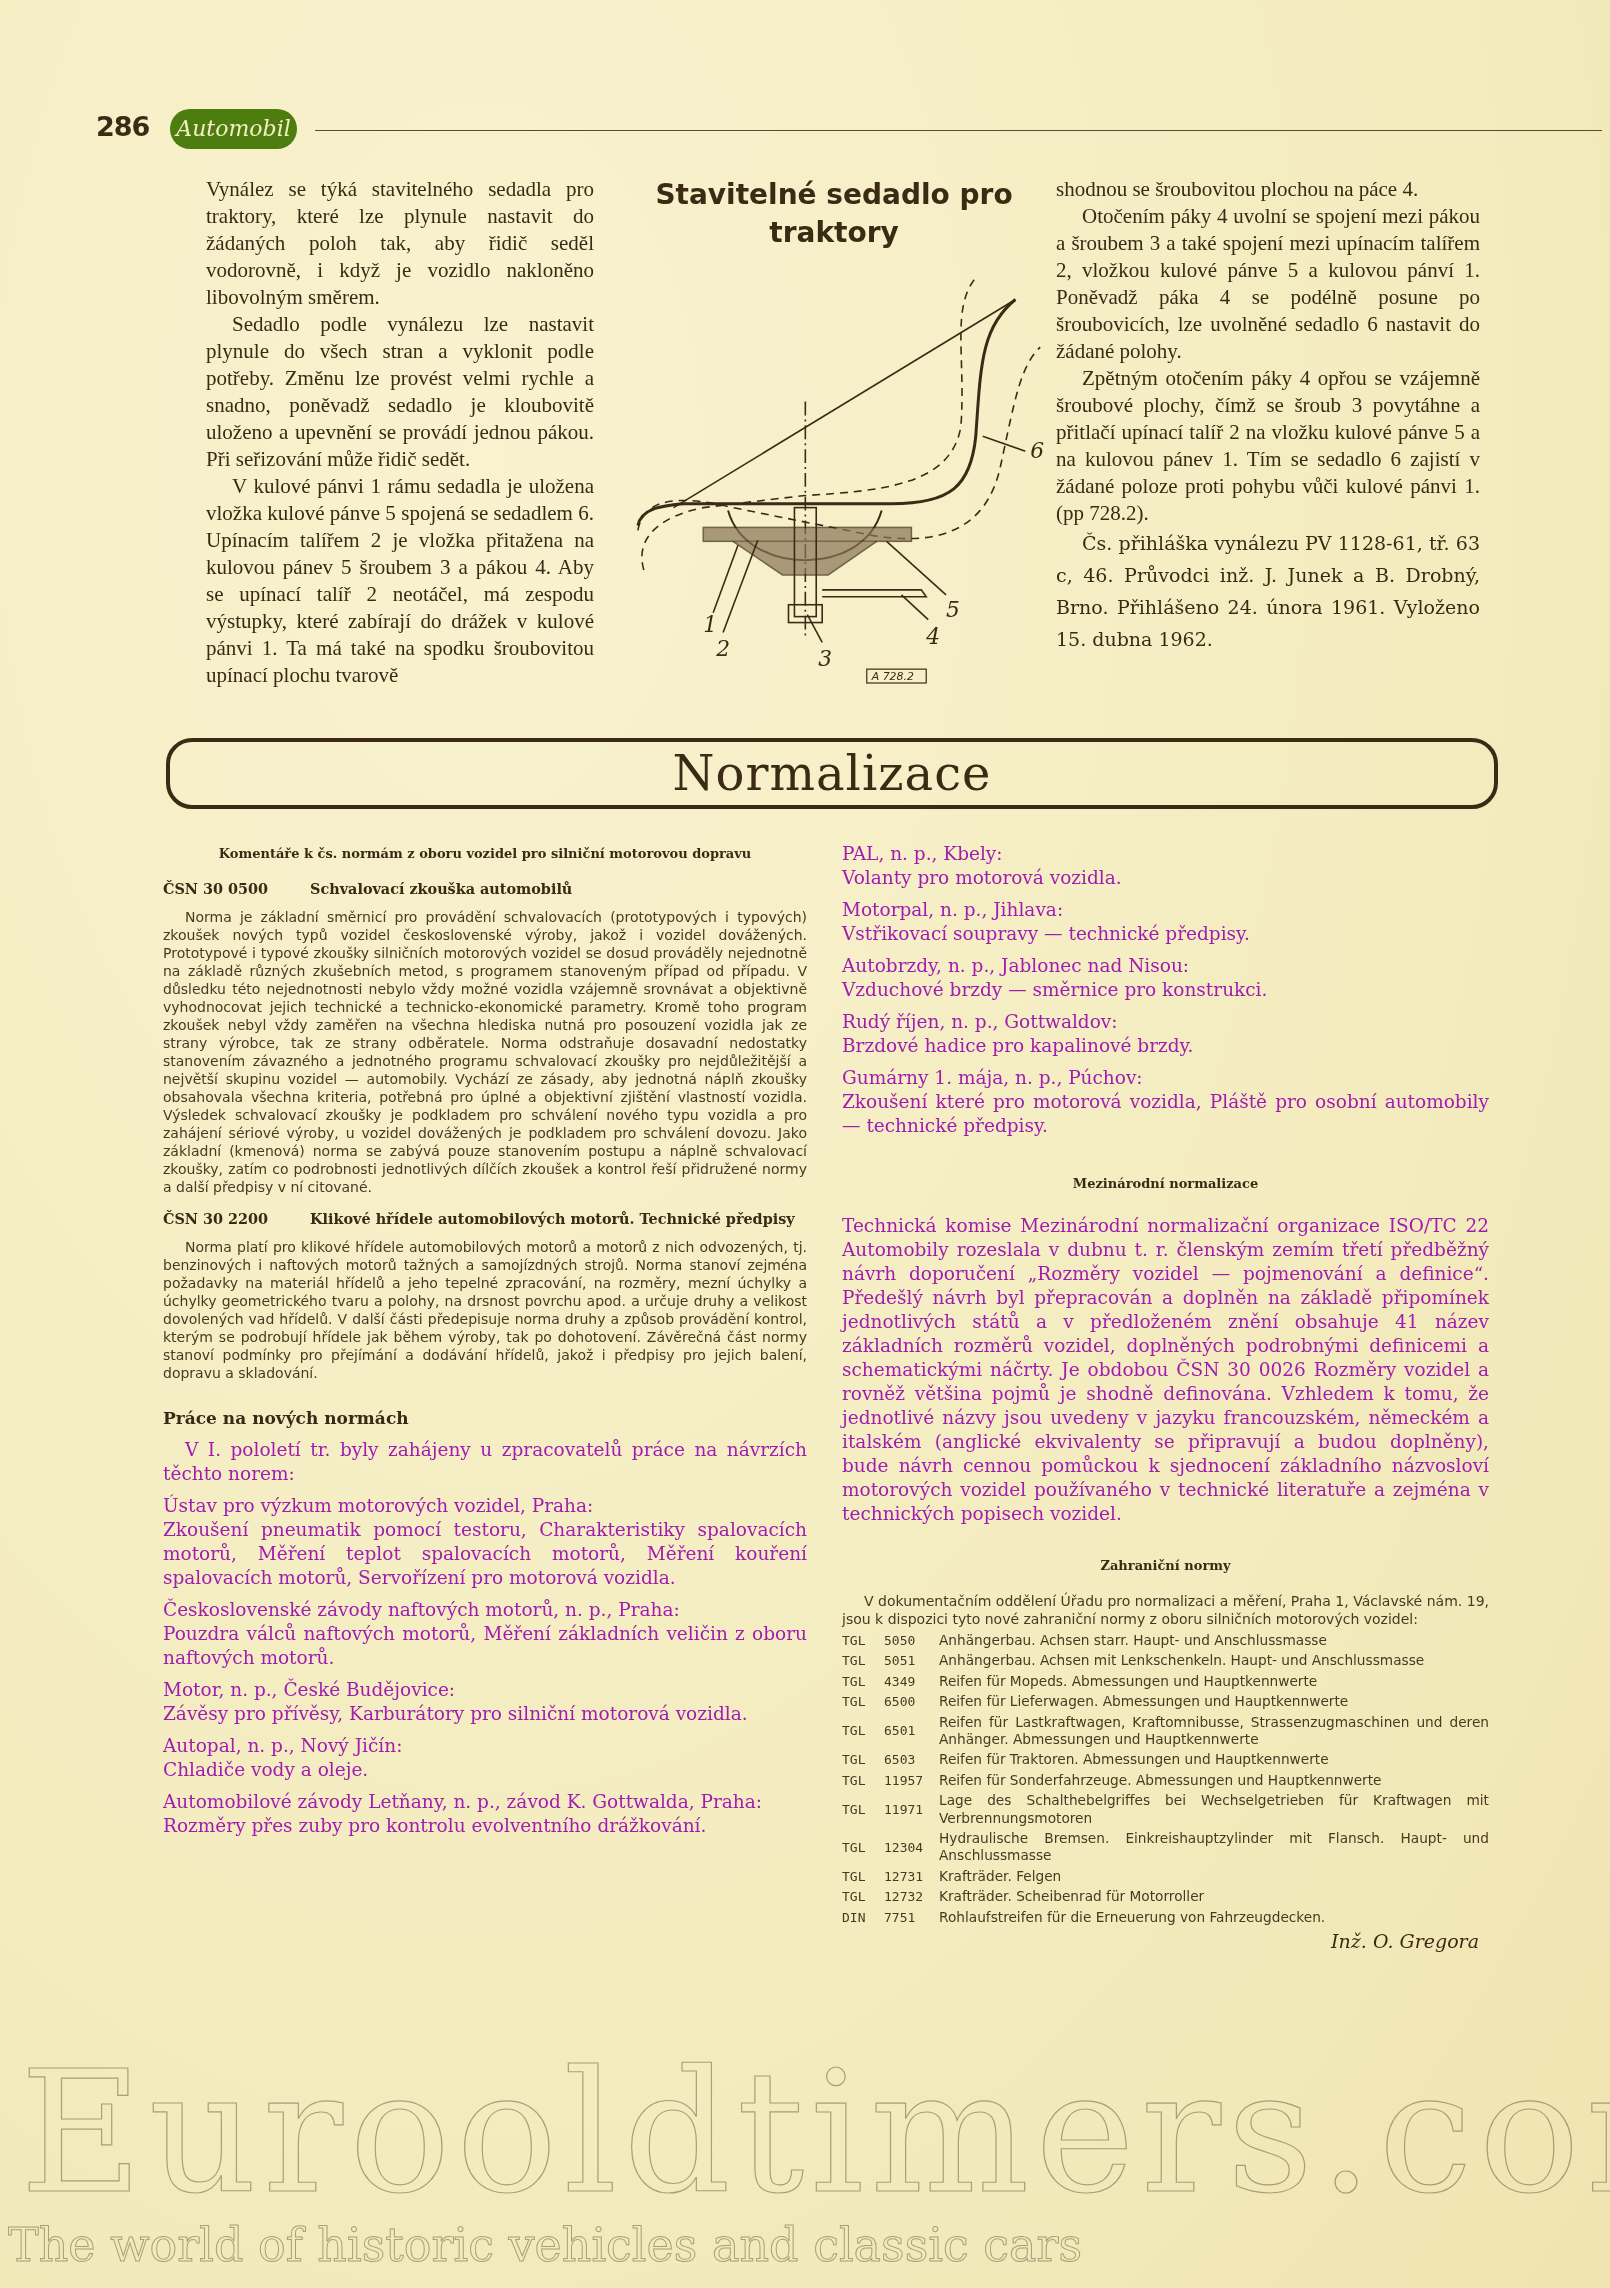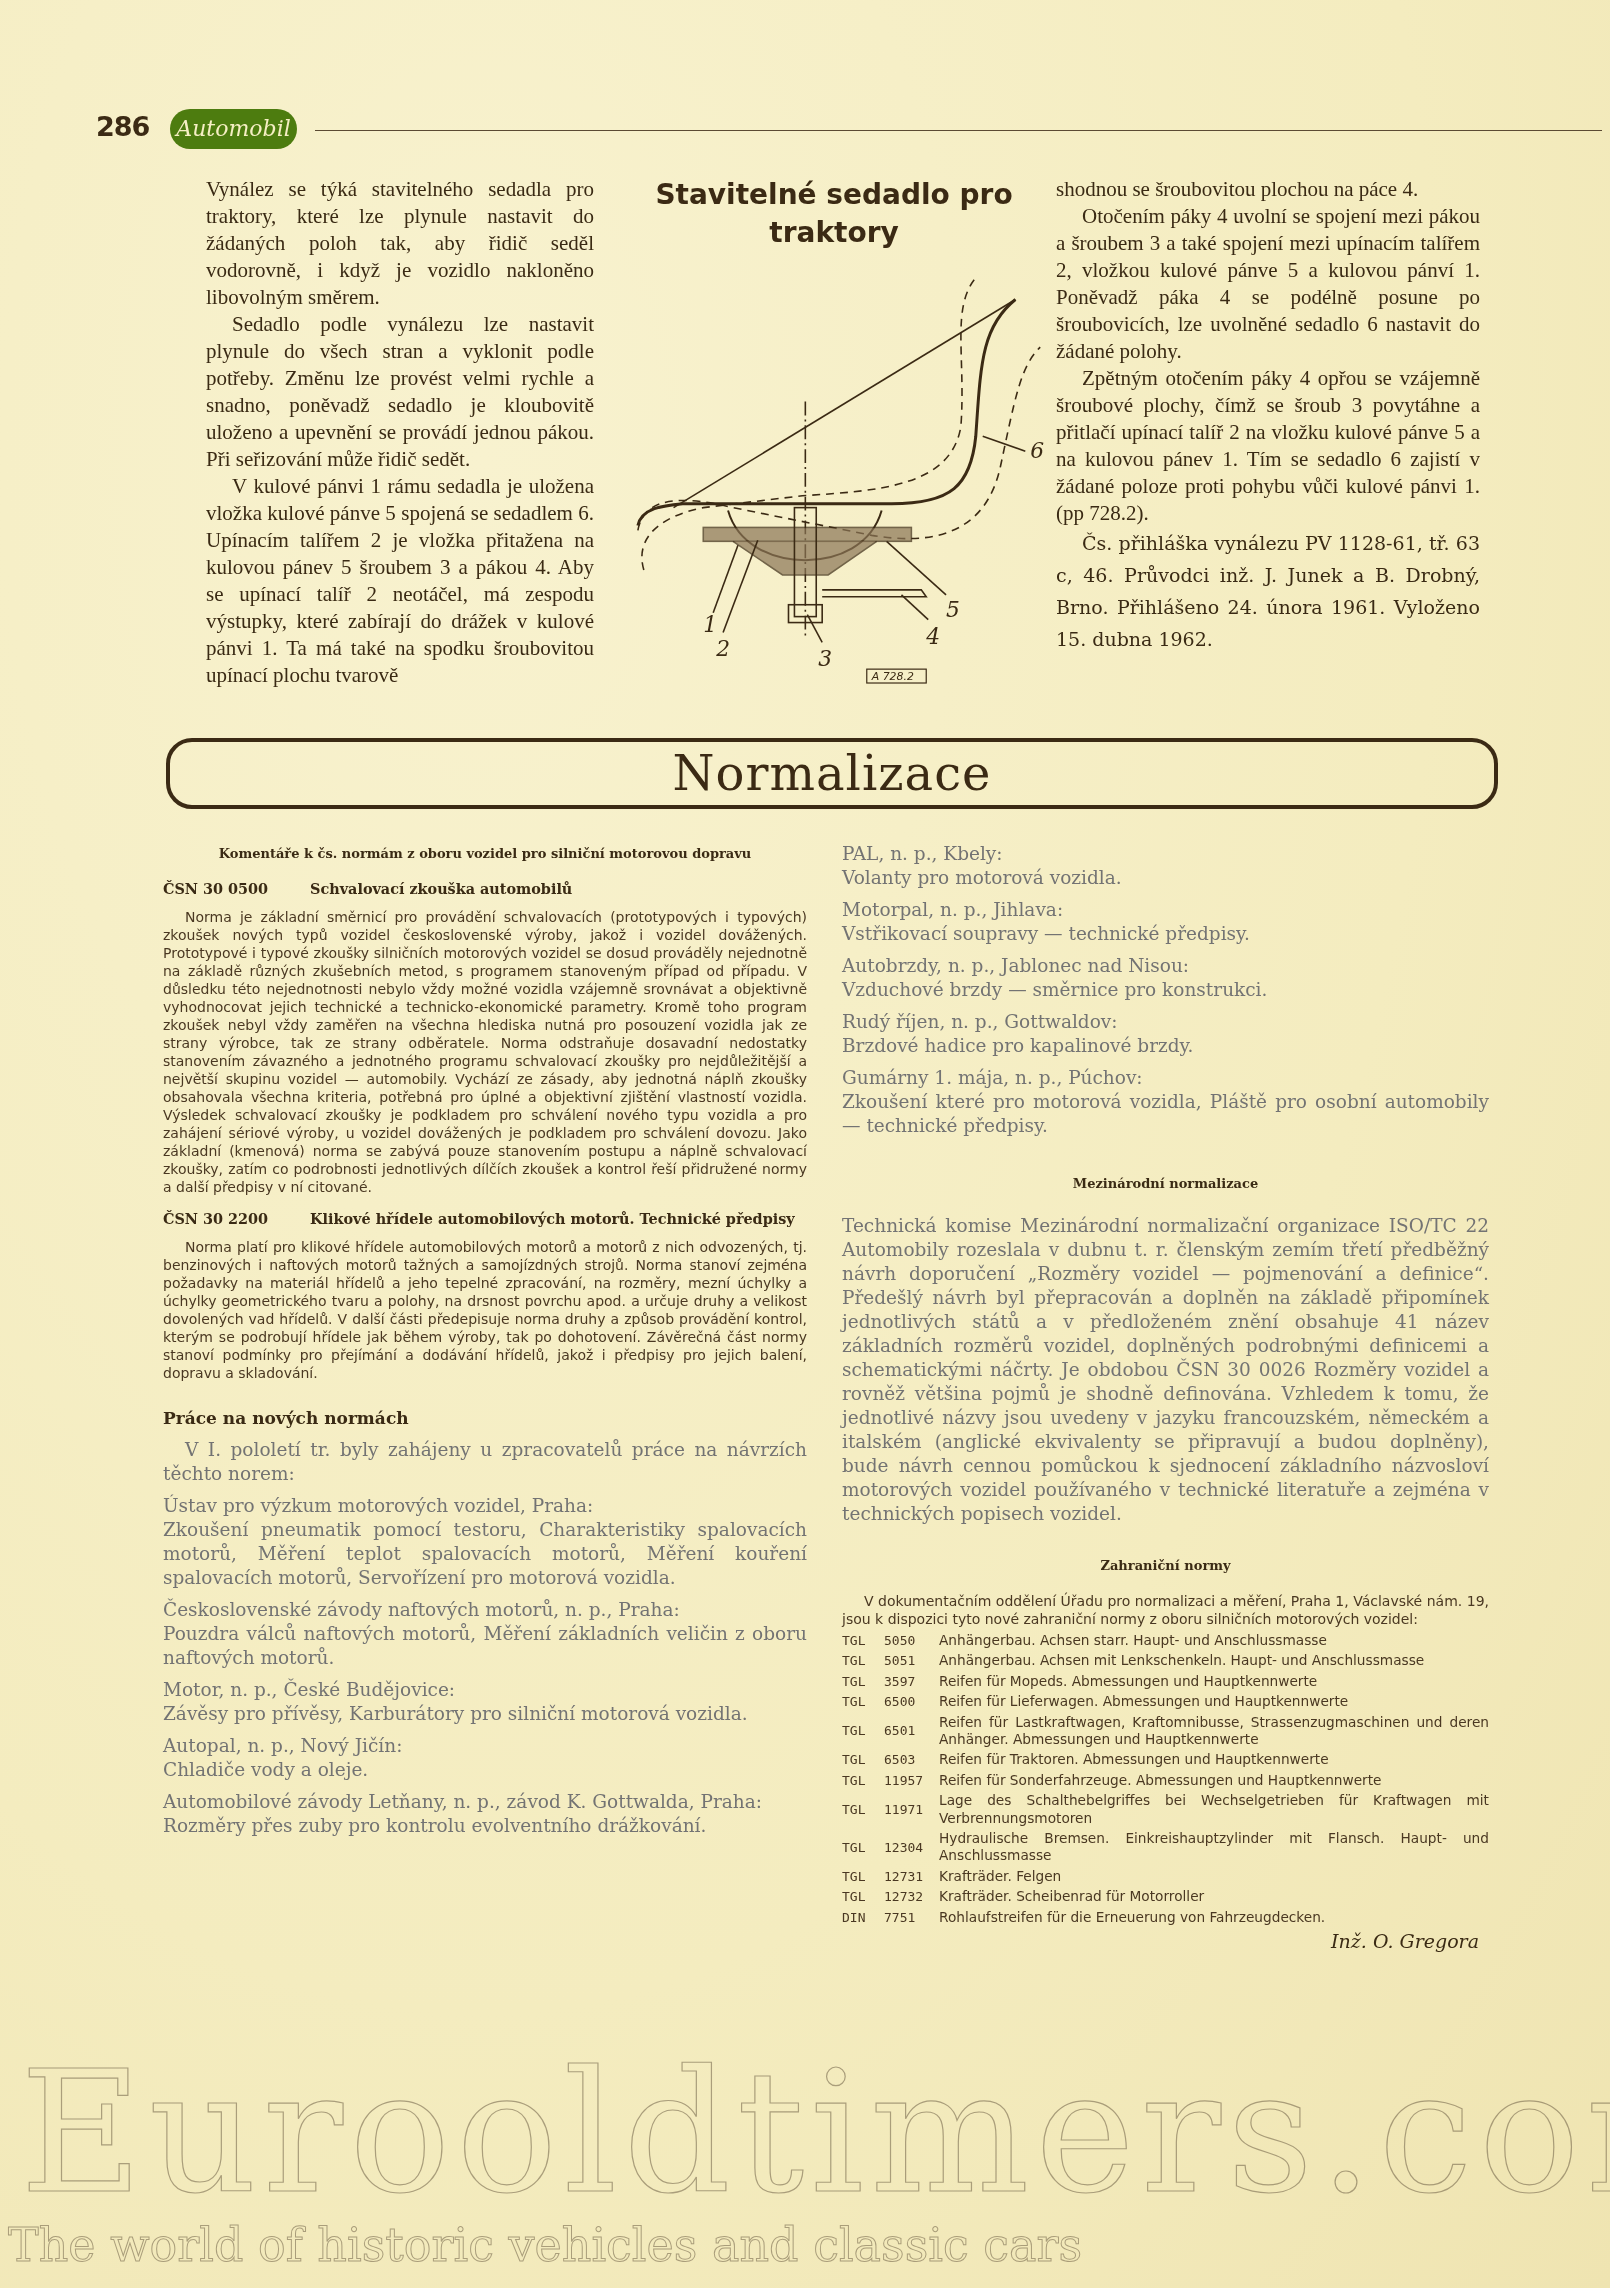--- a/index.html
+++ b/index.html
@@ -32,21 +32,21 @@
   #banner-title { left: 166px; top: 744px; width: 1332px; text-align: center; font-family: "DejaVu Serif", serif; font-size: 48px; line-height: 59px; color: #3b2a14; letter-spacing: 1px; }
   #left2 { left: 163px; top: 842px; width: 644px; }
   #right2 { left: 842px; top: 842px; width: 647px; }
 
   .h-bold { font-family: "DejaVu Serif", serif; font-weight: bold; font-size: 13px; line-height: 24px; text-align: center; color: #3a2a14; margin: 0; }
   .norm-head { font-family: "DejaVu Serif", serif; font-weight: bold; font-size: 14.4px; line-height: 18px; margin: 14px 0 10px 0; display: flex; gap: 28px; }
   .norm-head .code { white-space: nowrap; margin-right: 14px; }
   .small { font-family: "DejaVu Sans", sans-serif; font-size: 14px; line-height: 18px; text-align: justify; margin: 0; color: #4a3822; }
   .small.indent { text-indent: 22px; }
   .sec-head { font-family: "DejaVu Serif", serif; font-weight: bold; font-size: 17px; line-height: 24px; margin: 24px 0 8px 0; }
-  .med { font-family: "DejaVu Serif", serif; font-size: 18.5px; line-height: 24px; text-align: justify; margin: 0; color: #737373; }
+  .med { font-family: "DejaVu Serif", serif; font-size: 18.5px; line-height: 24px; text-align: justify; margin: 0; color: #a21caf; }
   .med.indent { text-indent: 22px; }
   .entry { margin-top: 8px; }
   .entry .org, .entry .work { display: block; }
 
   .foreign-table { margin-top: 4px; }
   .f-row { display: flex; font-family: "DejaVu Sans Mono", monospace; font-size: 13px; line-height: 17.4px; margin-bottom: 3px; color: #4a3822; align-items: center; }
   .f-row .pre { width: 42px; flex: none; }
   .f-row .num { width: 55px; flex: none; }
   .f-row .title { flex: 1; text-align: justify; font-family: "DejaVu Sans", sans-serif; font-size: 13.7px; }
   .signature { text-align: right; font-family: "DejaVu Serif", serif; font-style: italic; font-size: 19px; margin-top: 4px; padding-right: 10px; }
@@ -190,21 +190,21 @@
         <span class="num">5050</span>
         <span class="title">Anhängerbau. Achsen starr. Haupt- und Anschlussmasse</span>
       </div>
       <div class="f-row">
         <span class="pre">TGL</span>
         <span class="num">5051</span>
         <span class="title">Anhängerbau. Achsen mit Lenkschenkeln. Haupt- und Anschlussmasse</span>
       </div>
       <div class="f-row">
         <span class="pre">TGL</span>
-        <span class="num">3597</span>
+        <span class="num">4349</span>
         <span class="title">Reifen für Mopeds. Abmessungen und Hauptkennwerte</span>
       </div>
       <div class="f-row">
         <span class="pre">TGL</span>
         <span class="num">6500</span>
         <span class="title">Reifen für Lieferwagen. Abmessungen und Hauptkennwerte</span>
       </div>
       <div class="f-row">
         <span class="pre">TGL</span>
         <span class="num">6501</span>

